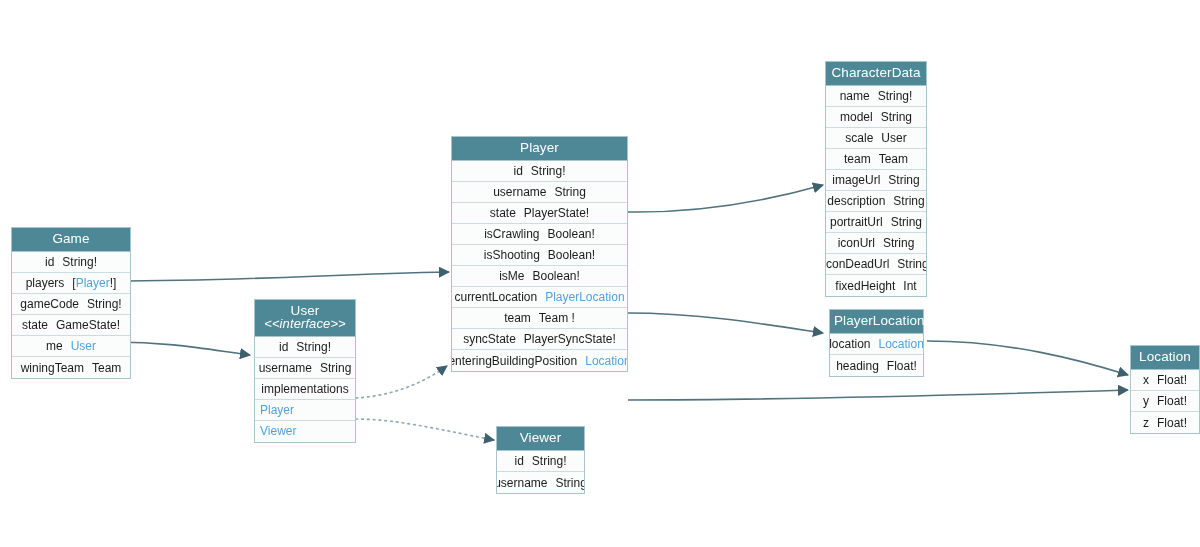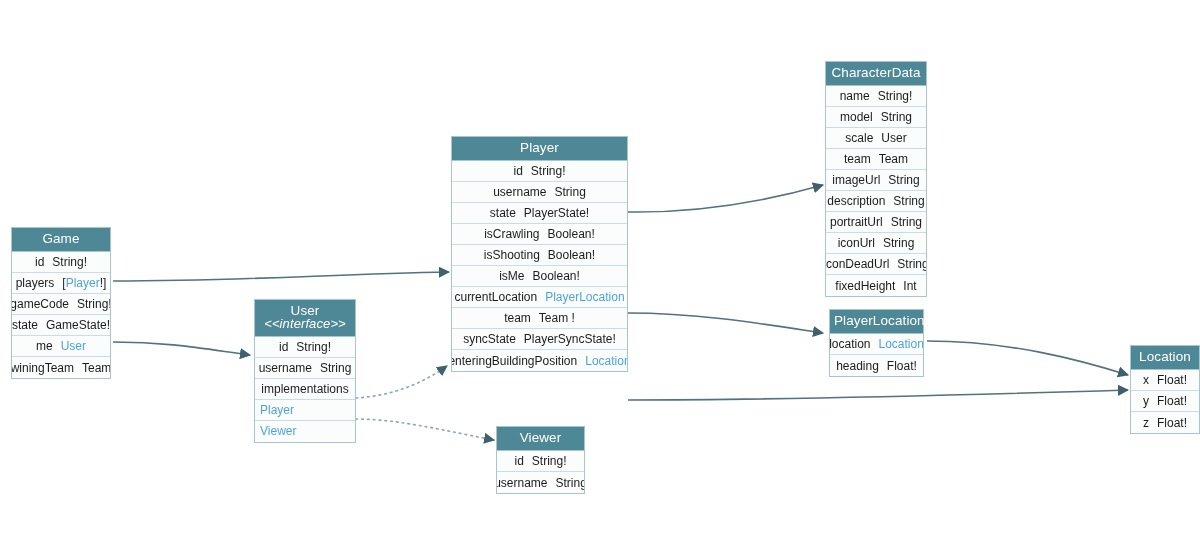--- a/index.html
+++ b/index.html
@@ -118,21 +118,21 @@
 
     <path d="M 927 341 C 1010 341 1080 360 1128 375" fill="none" stroke="#51727e" stroke-width="1.6" marker-end="url(#arrow)"></path>
 
     <path d="M 628 400 C 800 400 1000 394 1128 390" fill="none" stroke="#51727e" stroke-width="1.6" marker-end="url(#arrow)"></path>
 
     <path d="M 356 398 C 390 396 420 385 447 366" fill="none" stroke="#8fa9b3" stroke-width="1.7" stroke-dasharray="1.6 4.2" stroke-linecap="round" marker-end="url(#arrow-dot)"></path>
 
     <path d="M 356 419 C 400 419 450 432 494 440" fill="none" stroke="#8fa9b3" stroke-width="1.7" stroke-dasharray="1.6 4.2" stroke-linecap="round" marker-end="url(#arrow-dot)"></path>
   </svg>
 
-  <div class="entity" style="left:11px; top:227px; width:100px;">
+  <div class="entity" style="left:11px; top:227px; width:120px;">
     <div class="entity-header">Game</div>
     <div class="row">
       <span class="fname">id</span>
       <span class="ftype">String!</span>
     </div>
     <div class="row">
       <span class="fname">players</span>
       <span class="ftype"><span class="punct">[</span><span class="ref">Player</span><span class="punct">!]</span></span>
     </div>
     <div class="row">

